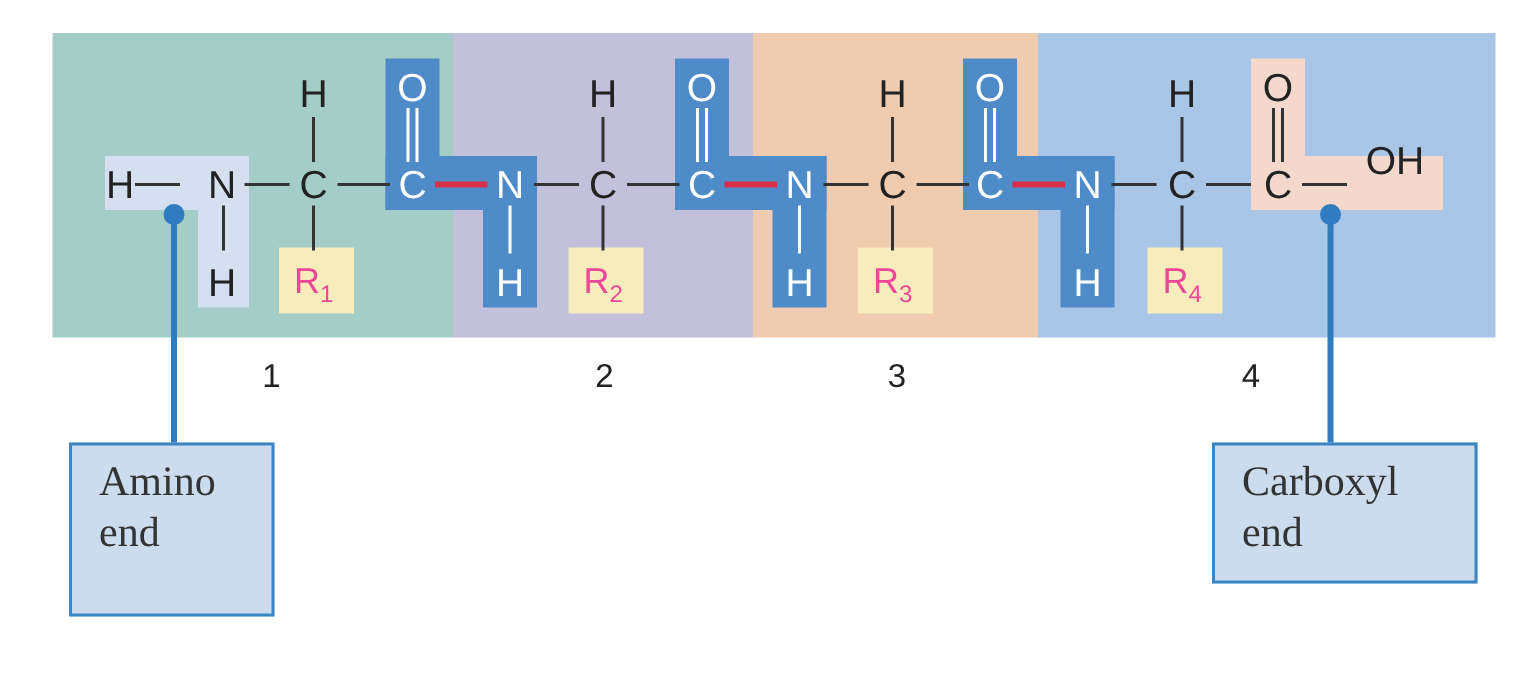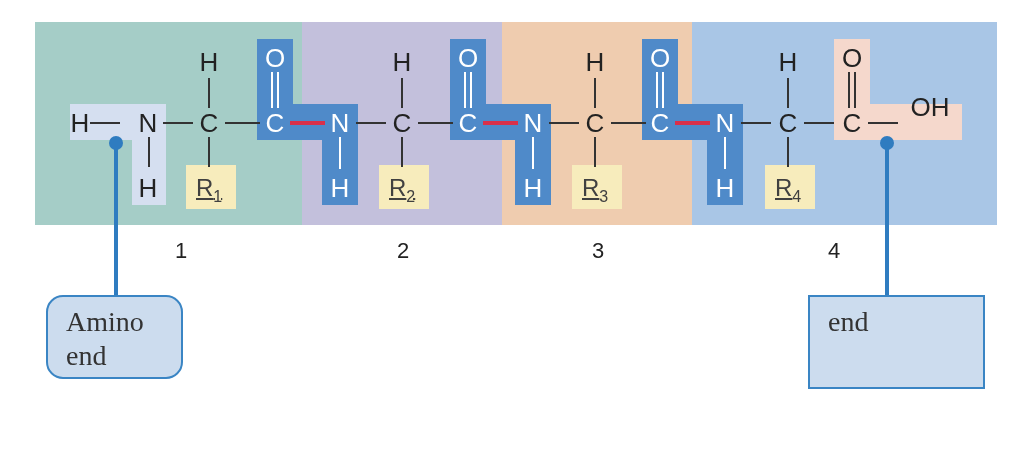--- a/index.html
+++ b/index.html
@@ -9,21 +9,21 @@
   .hl { position:absolute; }
   .atom { position:absolute; font-family:"Liberation Sans", sans-serif; font-size:26px;
           line-height:26px; width:30px; text-align:center; color:#222; transform:translate(-50%,-50%); }
   .atom.w { color:#ffffff; }
   .atom.wide { width:60px; }
   .bond-h { position:absolute; height:2px; background:#333; }
   .bond-v { position:absolute; width:2px; background:#333; }
   .bond-v.w, .bond-h.w { background:#ffffff; }
   .pep { position:absolute; height:4px; background:#d9304a; }
   .rbox { position:absolute; background:#f7ecbc; width:50px; height:44px; }
-  .rlabel { position:absolute; font-size:24px; line-height:24px; color:#404040;text-decoration:underline; }
+  .rlabel { position:absolute; font-size:24px; line-height:24px; color:#ec4899; }
   .rlabel sub { font-size:16px; vertical-align:-6px; }
   .num { position:absolute; font-size:22px; color:#222; transform:translateX(-50%); }
   .callout { position:absolute; background:#ccdcee; border:2px solid #3a85c4; box-sizing:border-box;
              font-family:"Liberation Serif", serif; font-size:28px; line-height:34px; color:#333; padding:8px 0 0 18px; }
   .conn { position:absolute; width:4px; background:#2f7cc0; }
   .dot { position:absolute; width:14px; height:14px; border-radius:50%; background:#2f7cc0; transform:translate(-50%,-50%); }
 </style>
 </head>
 <body>
 
@@ -139,21 +139,22 @@
   <span class="num" style="left:181px;top:238px;">1</span>
   <span class="num" style="left:403px;top:238px;">2</span>
   <span class="num" style="left:598px;top:238px;">3</span>
   <span class="num" style="left:834px;top:238px;">4</span>
 
   <div class="conn" style="left:114px;top:143px;height:153px;"></div>
   <div class="dot" style="left:116px;top:143px;"></div>
   <div class="conn" style="left:885px;top:143px;height:153px;"></div>
   <div class="dot" style="left:887px;top:143px;"></div>
 
-  <div class="callout" style="left:46px;top:295px;width:137px;height:84px;border-radius:17px;">
+  <div class="callout" style="left:46px;top:295px;width:137px;height:116px;">
     <div>Amino</div>
     <div>end</div>
   </div>
   <div class="callout" style="left:808px;top:295px;width:177px;height:94px;">
+    <div>Carboxyl</div>
     <div>end</div>
   </div>
 
 </div>
 
 </body></html>

